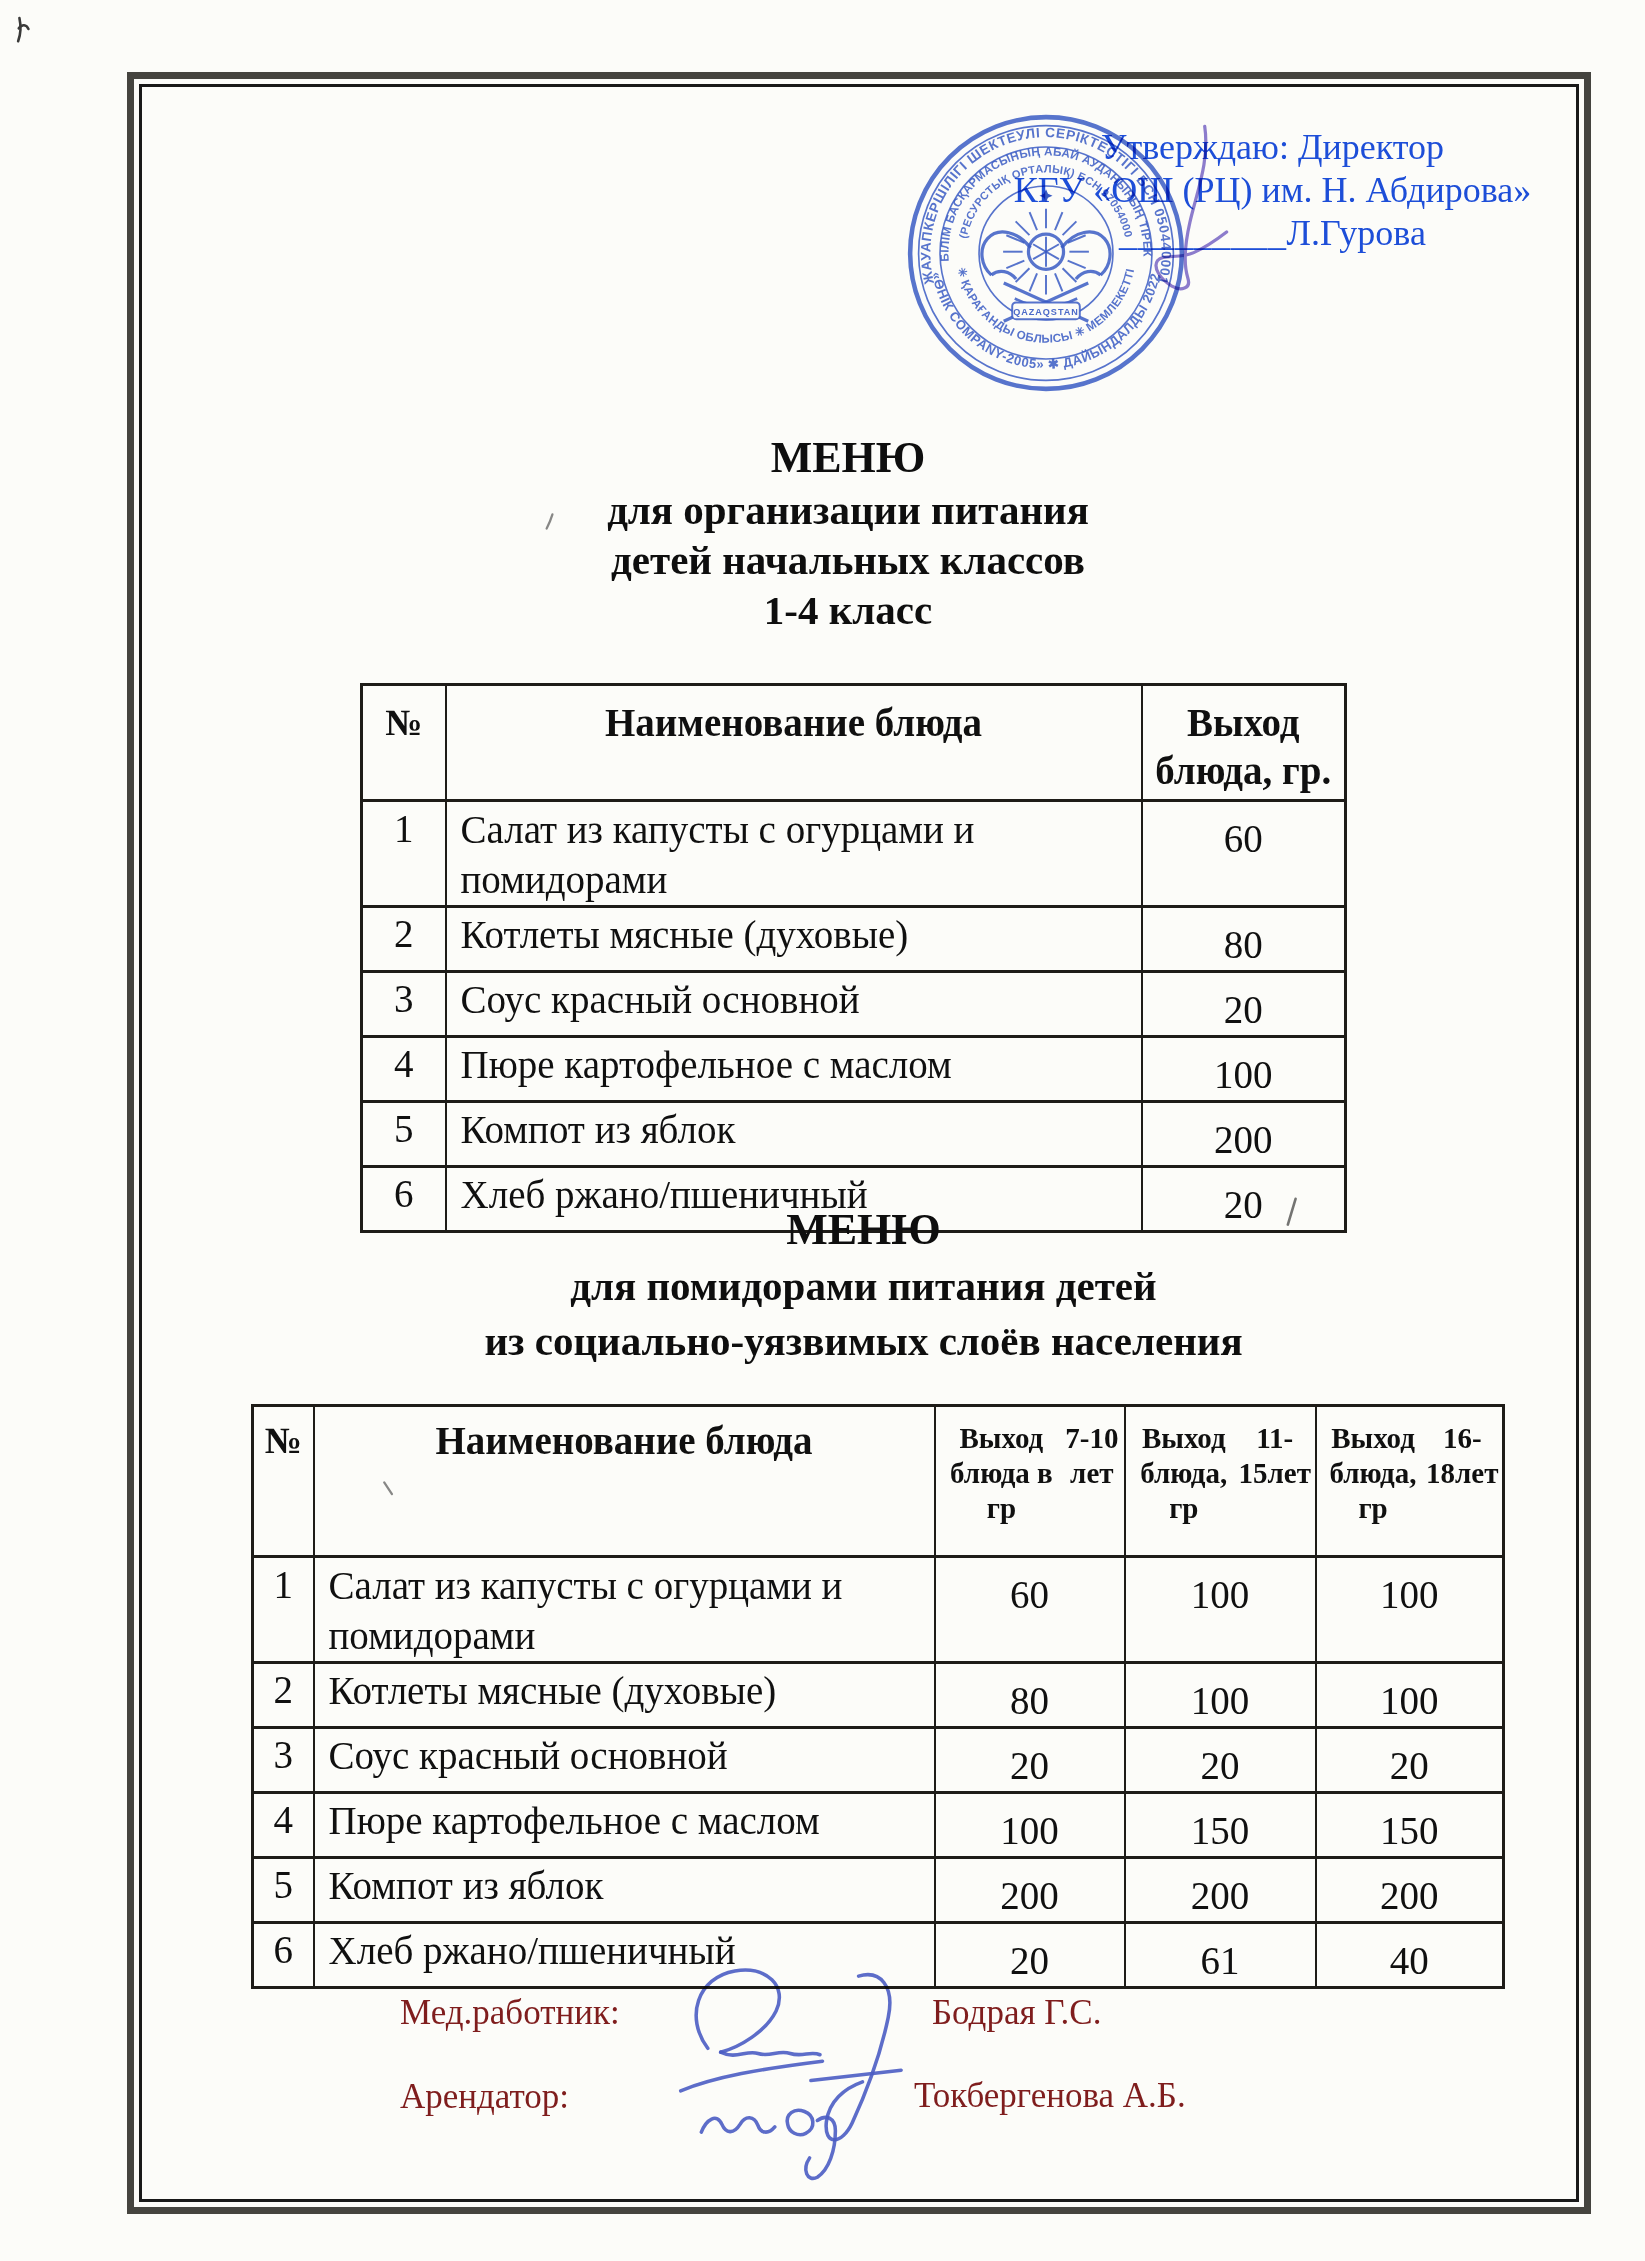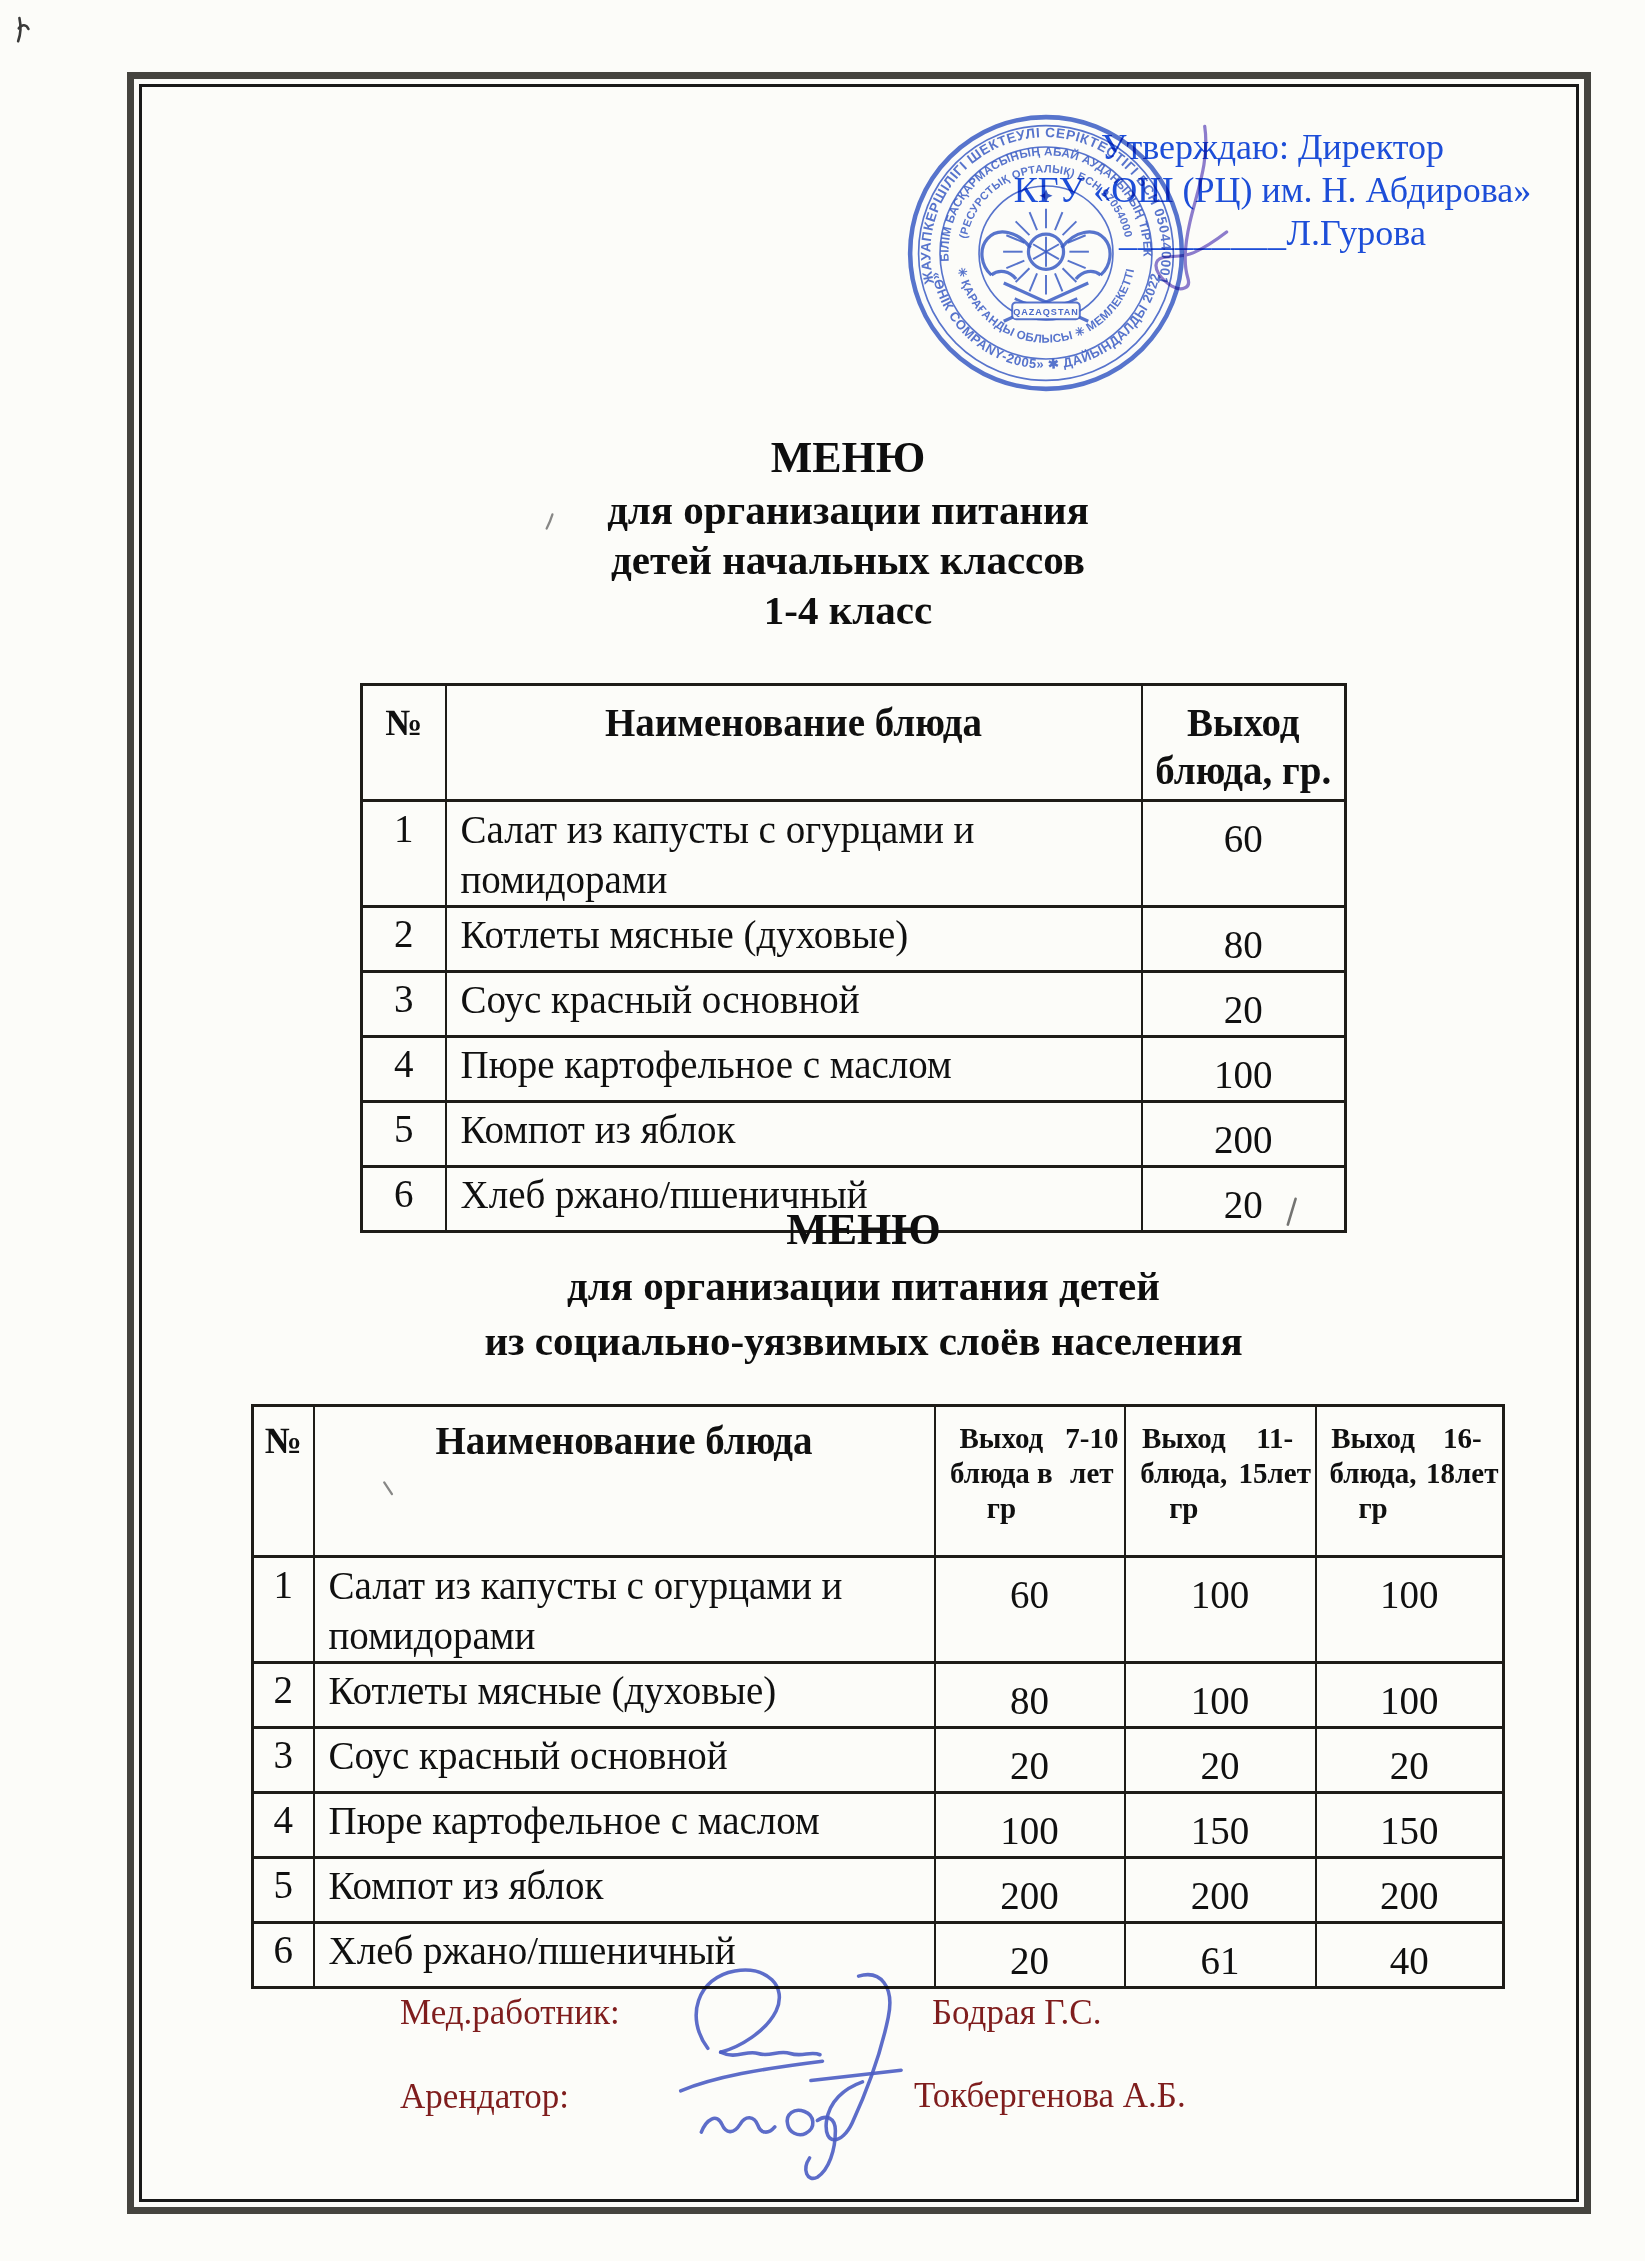--- a/index.html
+++ b/index.html
@@ -212,21 +212,21 @@
     <tr style="height:50px">
       <td class="c-num">6</td>
       <td class="c-name">Хлеб ржано/пшеничный</td>
       <td class="c-val">20</td>
     </tr>
   </tbody>
     </table>
 
   <div class="title2">
     <div class="t-main">МЕНЮ</div>
-    <div class="t-sub">для организации питания детей</div>
+    <div class="t-sub">для помидорами питания детей</div>
     <div class="t-sub">из социально-уязвимых слоёв населения</div>
   </div>
 
   <table class="menu t2">
     <colgroup>
         <col style="width:61px">
         <col style="width:621px">
         <col style="width:190px">
         <col style="width:191px">
         <col style="width:188px">

